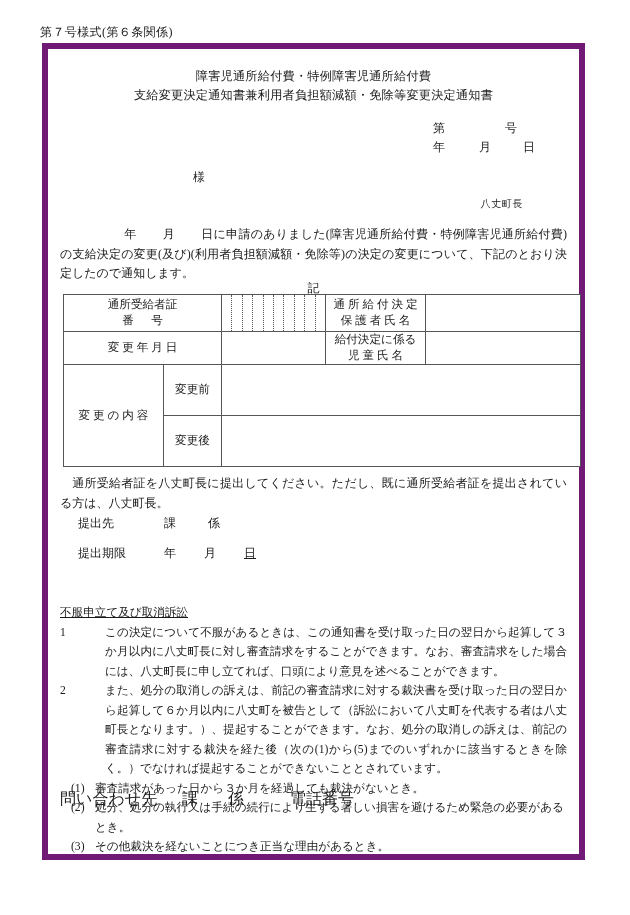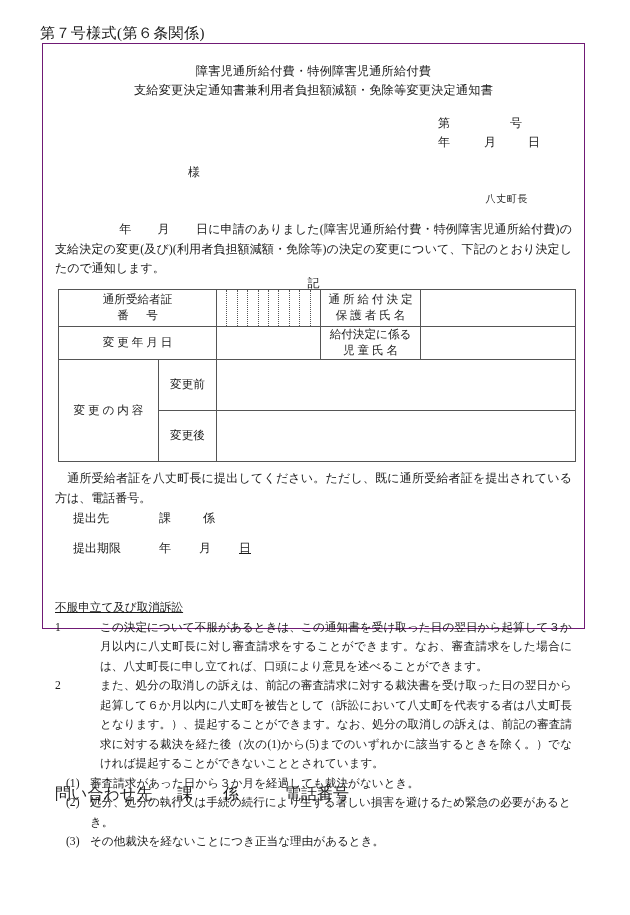--- a/index.html
+++ b/index.html
@@ -13,32 +13,32 @@
     font-family: "Liberation Serif", "DejaVu Serif", serif;
     color: #1a1a1a;
     position: relative;
     overflow: hidden;
   }
 
   .form-number {
     position: absolute;
     left: 40px;
     top: 24px;
-    font-size: 15px;
+    font-size: 12px;
     letter-spacing: 0.4px;
     white-space: nowrap;
   }
 
   .page-frame {
     position: absolute;
     left: 42px;
     top: 43px;
     width: 543px;
-    height: 586px;
-    border: 1px solid #701a75;
+    height: 817px;
+    border: 6px solid #701a75;
     box-sizing: border-box;
   }
 
   .inner {
     position: absolute;
     left: 0;
     top: 0;
     right: 0;
     bottom: 0;
   }
@@ -311,21 +311,21 @@
         </tr>
 
         <tr>
           <td class="lbl cell-h50">変更後</td>
           <td class="cell-h50 blank-cell" colspan="3"></td>
         </tr>
       </tbody>
     </table>
 
     <div class="note-para">
-      <span class="indent"></span><span>通所受給者証を八丈町長に提出してください。ただし、既に通所受給者証を提出されている方は、</span><span>電話番号。</span>
+      <span class="indent"></span><span>通所受給者証を八丈町長に提出してください。ただし、既に通所受給者証を提出されている方は、</span><span>八丈町長。</span>
     </div>
 
     <div class="submit-line l1">
       <span class="k1">提出先</span><span class="k2">課</span><span class="k3">係</span>
     </div>
 
     <div class="submit-line l2">
       <span class="k1">提出期限</span><span class="k4">年</span><span class="k5">月</span><span>日</span>
     </div>
 

